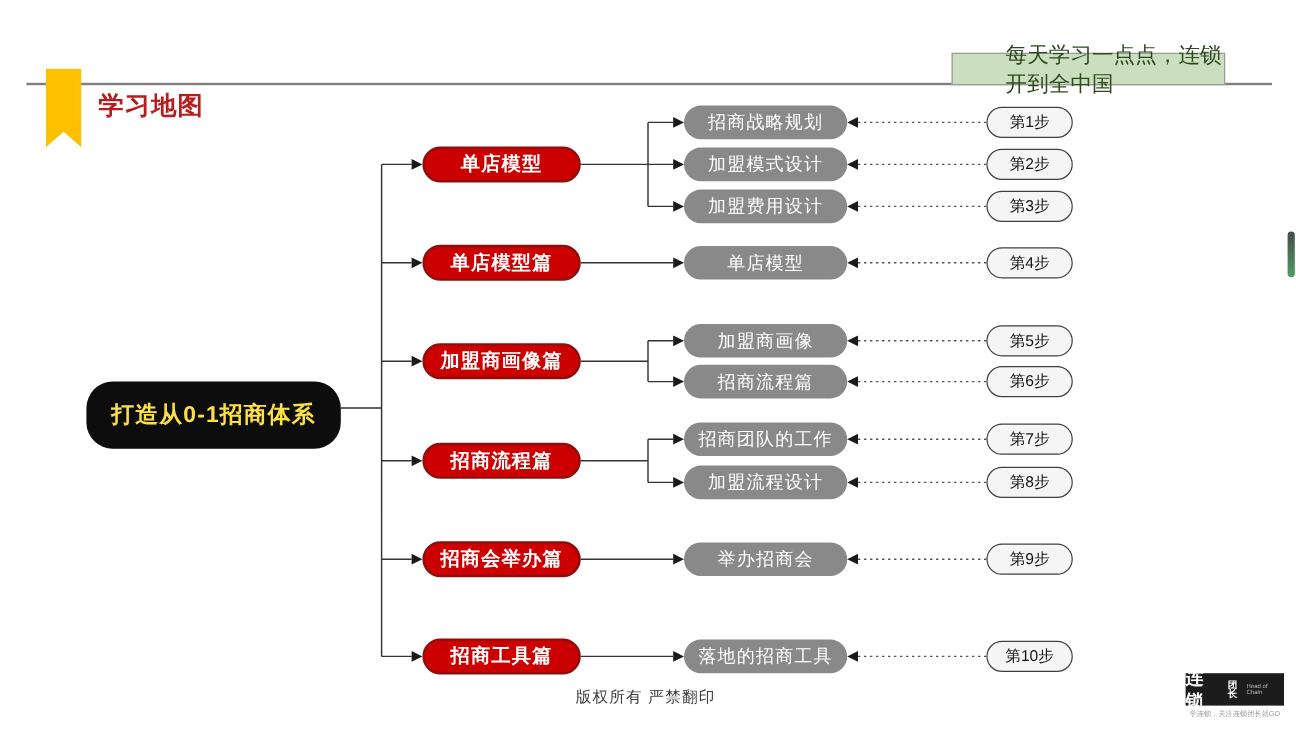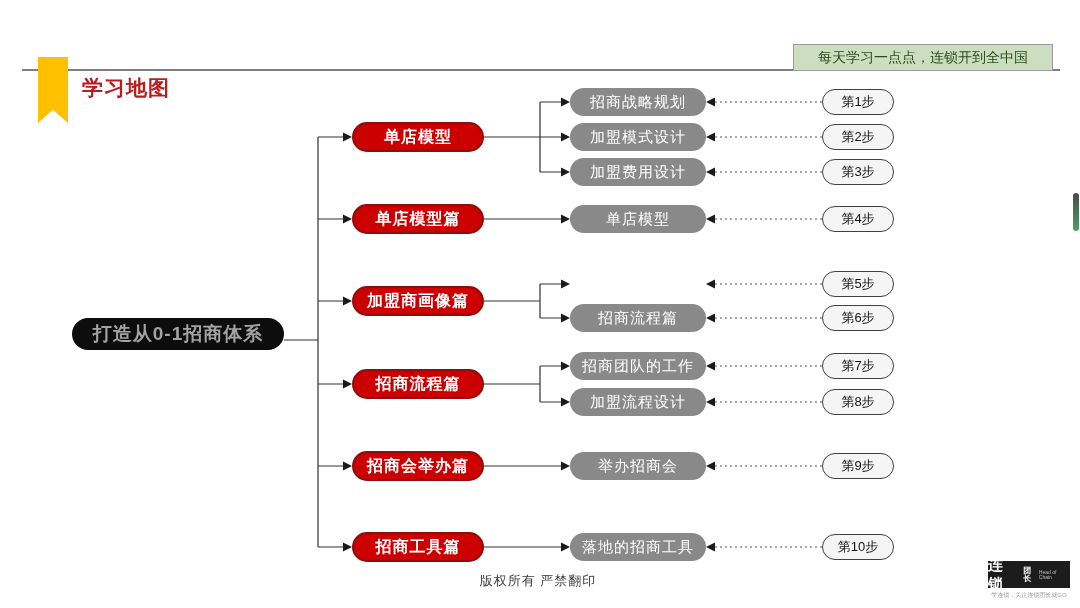--- a/index.html
+++ b/index.html
@@ -7,29 +7,29 @@
     position:relative;width:1080px;height:608px;background:#ffffff;overflow:hidden;
     font-family:"Liberation Sans","DejaVu Sans",sans-serif;
   }
   .topline{position:absolute;left:22px;top:69px;width:1038px;height:2px;background:#7f7f7f;}
   .bookmark{
     position:absolute;left:38px;top:57px;width:30px;height:66px;background:var(--bookmark-yellow,#FFC000);
     clip-path:polygon(0 0,100% 0,100% 100%,50% 80%,0 100%);z-index:3;
   }
   .page-title{position:absolute;left:82px;top:74px;font-size:21px;font-weight:bold;color:#b91c1c;letter-spacing:1px;}
   .banner{
-    position:absolute;left:793px;top:44px;width:260px;height:27px;background:var(--banner-green,#CBDFC0);
+    position:absolute;left:793px;top:44px;width:228px;height:27px;background:var(--banner-green,#CBDFC0);
     border:1px solid #9a9a9a;box-sizing:border-box;display:flex;align-items:center;justify-content:center;
-    font-size:14px;color:#2d4a1e;z-index:2;
+    font-size:18px;color:#2d4a1e;z-index:2;padding-left:44px;
   }
   .connectors{position:absolute;left:0;top:0;}
   .node{position:absolute;display:flex;align-items:center;justify-content:center;box-sizing:border-box;white-space:nowrap;}
   .root-node{
-    left:72px;top:318px;width:212px;height:32px;background:var(--root-black,#0D0D0D);
-    border-radius:22px;color:#a3a3a3;font-size:19px;font-weight:bold;letter-spacing:1px;
+    left:72px;top:318px;width:212px;height:56px;background:var(--root-black,#0D0D0D);
+    border-radius:22px;color:#fde047;font-size:19px;font-weight:bold;letter-spacing:1px;
   }
   .red-node{
     left:352px;width:132px;height:30px;background:var(--branch-red,#CC0000);
     border:2px solid var(--branch-border,#8E0E0E);border-radius:15px;color:#fff;font-size:16px;font-weight:bold;letter-spacing:1px;
   }
   .gray-node{
     left:570px;width:136px;height:28px;background:var(--node-gray,#898989);
     border-radius:14px;color:#fff;font-size:15px;letter-spacing:1px;
   }
   .step-node{
@@ -105,20 +105,21 @@
   <div class="node red-node" style="top:204px">单店模型篇</div>
   <div class="node red-node" style="top:286px">加盟商画像篇</div>
   <div class="node red-node" style="top:369px">招商流程篇</div>
   <div class="node red-node" style="top:451px">招商会举办篇</div>
   <div class="node red-node" style="top:532px">招商工具篇</div>
 
   <div class="node gray-node" style="top:88px">招商战略规划</div>
   <div class="node gray-node" style="top:123px">加盟模式设计</div>
   <div class="node gray-node" style="top:158px">加盟费用设计</div>
   <div class="node gray-node" style="top:205px">单店模型</div>
+  <div class="node gray-node" style="top:270px">加盟商画像</div>
   <div class="node gray-node" style="top:304px">招商流程篇</div>
   <div class="node gray-node" style="top:352px">招商团队的工作</div>
   <div class="node gray-node" style="top:388px">加盟流程设计</div>
   <div class="node gray-node" style="top:452px">举办招商会</div>
   <div class="node gray-node" style="top:533px">落地的招商工具</div>
 
   <div class="node step-node" style="top:89px">第1步</div>
   <div class="node step-node" style="top:124px">第2步</div>
   <div class="node step-node" style="top:159px">第3步</div>
   <div class="node step-node" style="top:206px">第4步</div>

